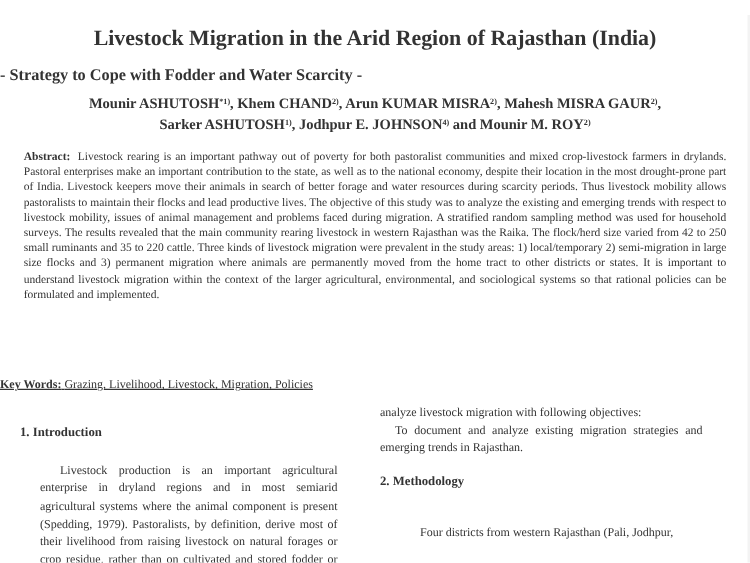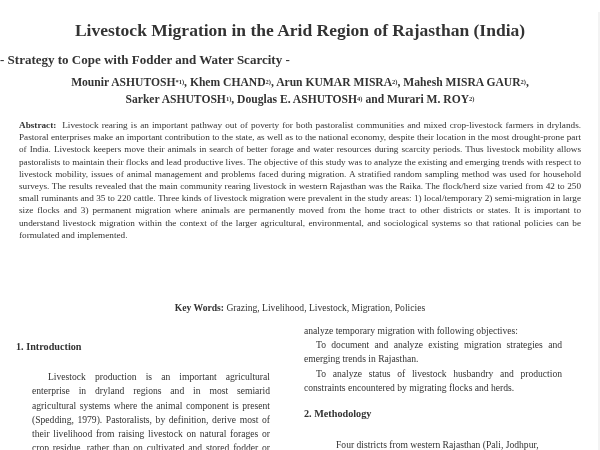--- a/index.html
+++ b/index.html
@@ -22,64 +22,63 @@
       position: absolute; left: 0; top: 62px; width: 600px; text-align: center;
       font-size: 11.6px; font-weight: bold; color: #333; line-height: 17px;
     }
     .authors sup { font-size: 6.5px; vertical-align: top; position: relative; top: -1px; }
     .abstract {
       position: absolute; left: 19px; top: 107px; width: 562px;
       font-size: 9.2px; line-height: 12.2px; text-align: justify; color: #333;
     }
     .abstract .label { font-weight: bold; margin-right: 6px; }
     .keywords {
-      position: absolute; left: 0; top: 290px; width: 600px; text-align: center;
-      font-size: 9.6px; color: #333;
+      position: absolute; left: 0; top: 290px; width: 600px; 
+      font-size: 9.6px; color: #333; text-decoration: underline;
     }
     .keywords .kw-label { font-weight: bold; }
     .col { position: absolute; top: 312px; font-size: 9.6px; line-height: 14.2px; color: #333; text-align: justify; }
     .col-left { left: 16px; width: 270px; }
     .col-right { left: 304px; width: 258px; }
     .section-head { font-weight: bold; font-size: 10.2px; margin: 0; }
     .col-left .section-head { margin-top: 16px; }
     .para { margin: 16px; text-indent: 16px; }
     .right-para { margin: 0; }
     .indent { text-indent: 12px; margin: 0; }
-    .col-right .section-head { margin-top: 12px; margin-bottom: 17px; }
+    .col-right .section-head { margin-top: 12px; margin-bottom: 27px; }
     .scan-edge { position: absolute; right: 0; top: 0; width: 2px; height: 450px; background: #f3f3f3; }
   </style>
 </head>
 <body>
 
 <div class="page">
 
   <div class="title">Livestock Migration in the Arid Region of Rajasthan (India)</div>
   <div class="subtitle">- Strategy to Cope with Fodder and Water Scarcity -</div>
 
   <div class="authors">
     <span><span>Mounir ASHUTOSH</span><sup>*1)</sup><span>, </span></span><span><span>Khem CHAND</span><sup>2)</sup><span>, </span></span><span><span>Arun KUMAR MISRA</span><sup>2)</sup><span>, </span></span><span><span>Mahesh MISRA GAUR</span><sup>2)</sup><span>,</span></span><br>
-    <span><span>Sarker ASHUTOSH</span><sup>1)</sup><span>, </span></span><span><span>Douglas E. ASHUTOSH</span><sup>4)</sup><span> and </span></span><span><span>Murari M. ROY</span><sup>2)</sup></span>
+    <span><span>Sarker ASHUTOSH</span><sup>1)</sup><span>, </span></span><span><span>Jodhpur E. JOHNSON</span><sup>4)</sup><span> and </span></span><span><span>Mounir M. ROY</span><sup>2)</sup></span>
   </div>
 
   <div class="abstract">
     <span class="label">Abstract:</span><span>Livestock rearing is an important pathway out of poverty for both pastoralist communities and mixed crop-livestock farmers in drylands.  Pastoral enterprises make an important contribution to the state, as well as to the national economy, despite their location in the most drought-prone part of India.  Livestock keepers move their animals in search of better forage and water resources during scarcity periods.  Thus livestock mobility allows pastoralists to maintain their flocks and lead productive lives.  The objective of this study was to analyze the existing and emerging trends with respect to livestock mobility, issues of animal management and problems faced during migration.  A stratified random sampling method was used for household surveys.  The results revealed that the main community rearing livestock in western Rajasthan was the Raika.  The flock/herd size varied from 42 to 250 small ruminants and 35 to 220 cattle.  Three kinds of livestock migration were prevalent in the study areas: 1) local/temporary 2) semi-migration in large size flocks and 3) permanent migration where animals are permanently moved from the home tract to other districts or states.  It is important to understand livestock migration within the context of the larger agricultural, environmental, and sociological systems so that rational policies can be formulated and implemented.</span>
   </div>
 
   <div class="keywords">
     <span class="kw-label">Key Words:</span>
     <span>Grazing, Livelihood, Livestock, Migration, Policies</span>
   </div>
 
   <div class="col col-left">
     <p class="section-head">1. Introduction</p>
     <p class="para">Livestock production is an important agricultural enterprise in dryland regions and in most semiarid agricultural systems where the animal component is present (Spedding, 1979). Pastoralists, by definition, derive most of their livelihood from raising livestock on natural forages or crop residue, rather than on cultivated and stored fodder or fenced pastures (Sanford,</p>
   </div>
 
   <div class="col col-right">
-    <p class="right-para">analyze temporary migration with following objectives:</p>
+    <p class="right-para">analyze livestock migration with following objectives:</p>
     <p class="indent">To document and analyze existing migration strategies and emerging trends in Rajasthan.</p>
-    <p class="indent">To analyze status of livestock husbandry and production constraints encountered by migrating flocks and herds.</p>
     <p class="section-head">2. Methodology</p>
     <p class="para">Four districts from western Rajasthan (Pali, Jodhpur,</p>
   </div>
 
   <div class="scan-edge"></div>
 </div>
 
 </body></html>

